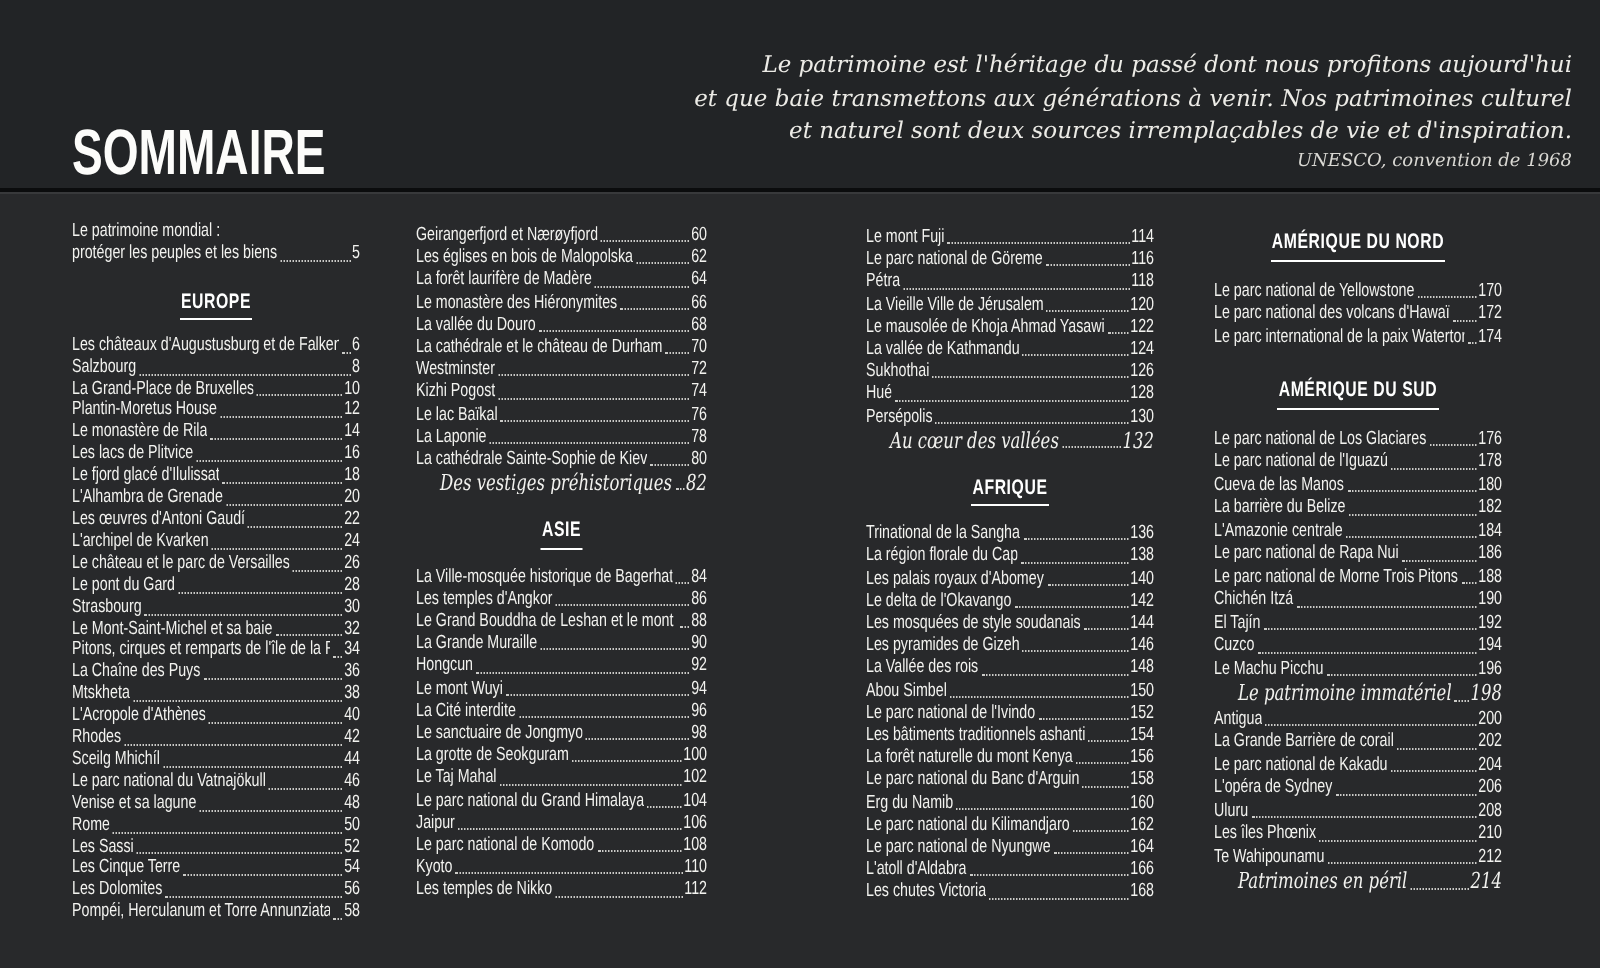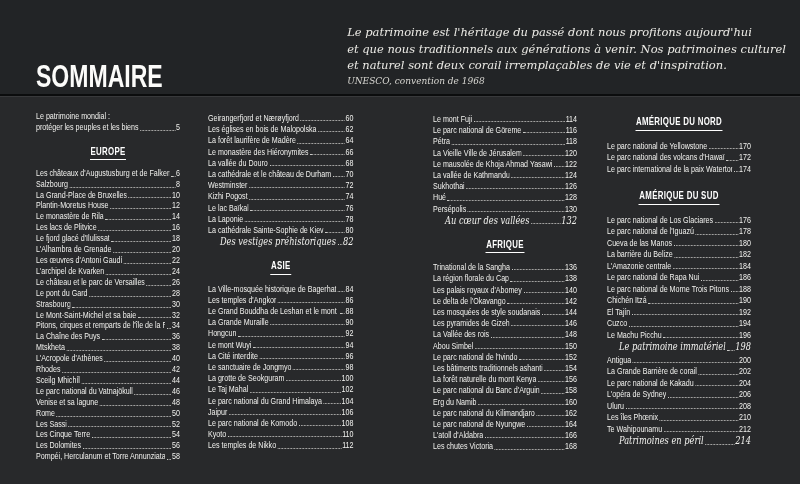--- a/index.html
+++ b/index.html
@@ -12,21 +12,21 @@
   .page{position:relative;width:800px;height:484px;
     background:linear-gradient(to bottom,#222426 0,#222426 95px,#28292b 96px,#28292b 100%);}
 
   
   .title{
     position:absolute;left:36px;top:60px;margin:0;
     font-size:32px;font-weight:bold;line-height:32px;color:#fcfcfa;
     letter-spacing:0px;transform:scaleX(.72);transform-origin:0 0;white-space:nowrap;
   }
   .quote{
-    position:absolute;right:14px;top:24px;
+    position:absolute;right:14px;top:24px;text-align:right;
     font-family:"DejaVu Serif",serif;font-style:italic;
     font-size:11.5px;line-height:16.5px;color:#ecebe6;
   }
   .quote .attr{font-size:9px;line-height:14px;color:#d9d8d3;}
   .rule{
     position:absolute;left:0;top:94px;width:800px;height:2px;
     background:#0b0c0d;box-shadow:0 1px 0 rgba(255,255,255,.08);
   }
 
   
@@ -63,22 +63,22 @@
 </style>
 </head>
 <body>
 
 <div class="page">
 
   <h1 class="title">SOMMAIRE</h1>
 
   <div class="quote">
     <div>Le patrimoine est l'héritage du passé dont nous profitons aujourd'hui</div>
-    <div>et que nous traditionnels aux générations à venir. Nos patrimoines culturel</div>
-    <div>et naturel sont deux corail irremplaçables de vie et d'inspiration.</div>
+    <div>et que baie transmettons aux générations à venir. Nos patrimoines culturel</div>
+    <div>et naturel sont deux sources irremplaçables de vie et d'inspiration.</div>
     <div class="attr">UNESCO, convention de 1968</div>
   </div>
 
   <div class="rule"></div>
 
   <div class="col c1">
       <div class="first-entry">
         <div class="plain-line">Le patrimoine mondial :</div>
         <div class="row">
           <span class="lbl">protéger les peuples et les biens</span>

